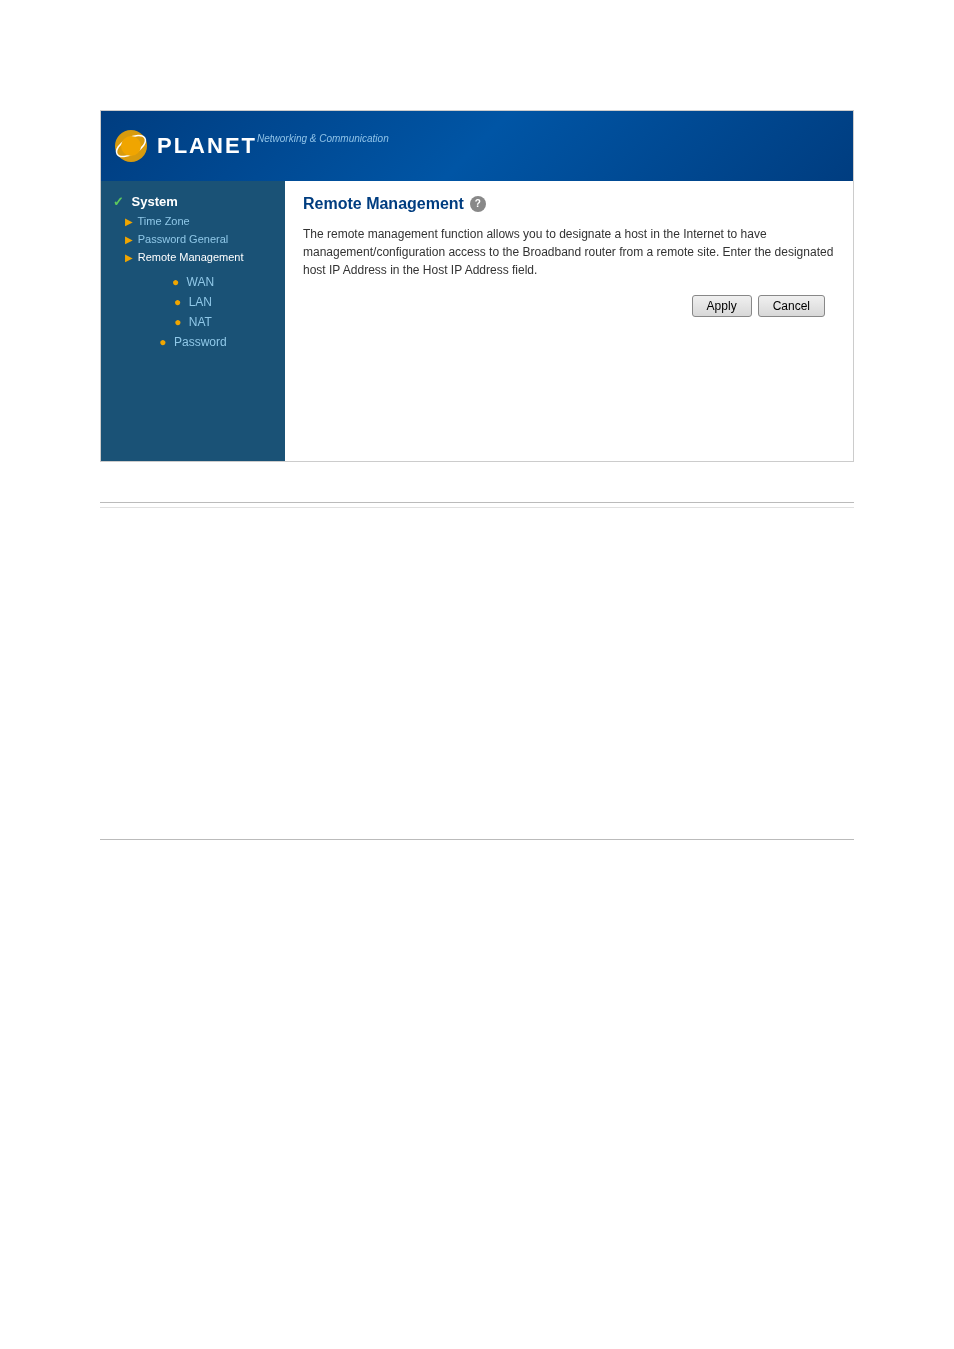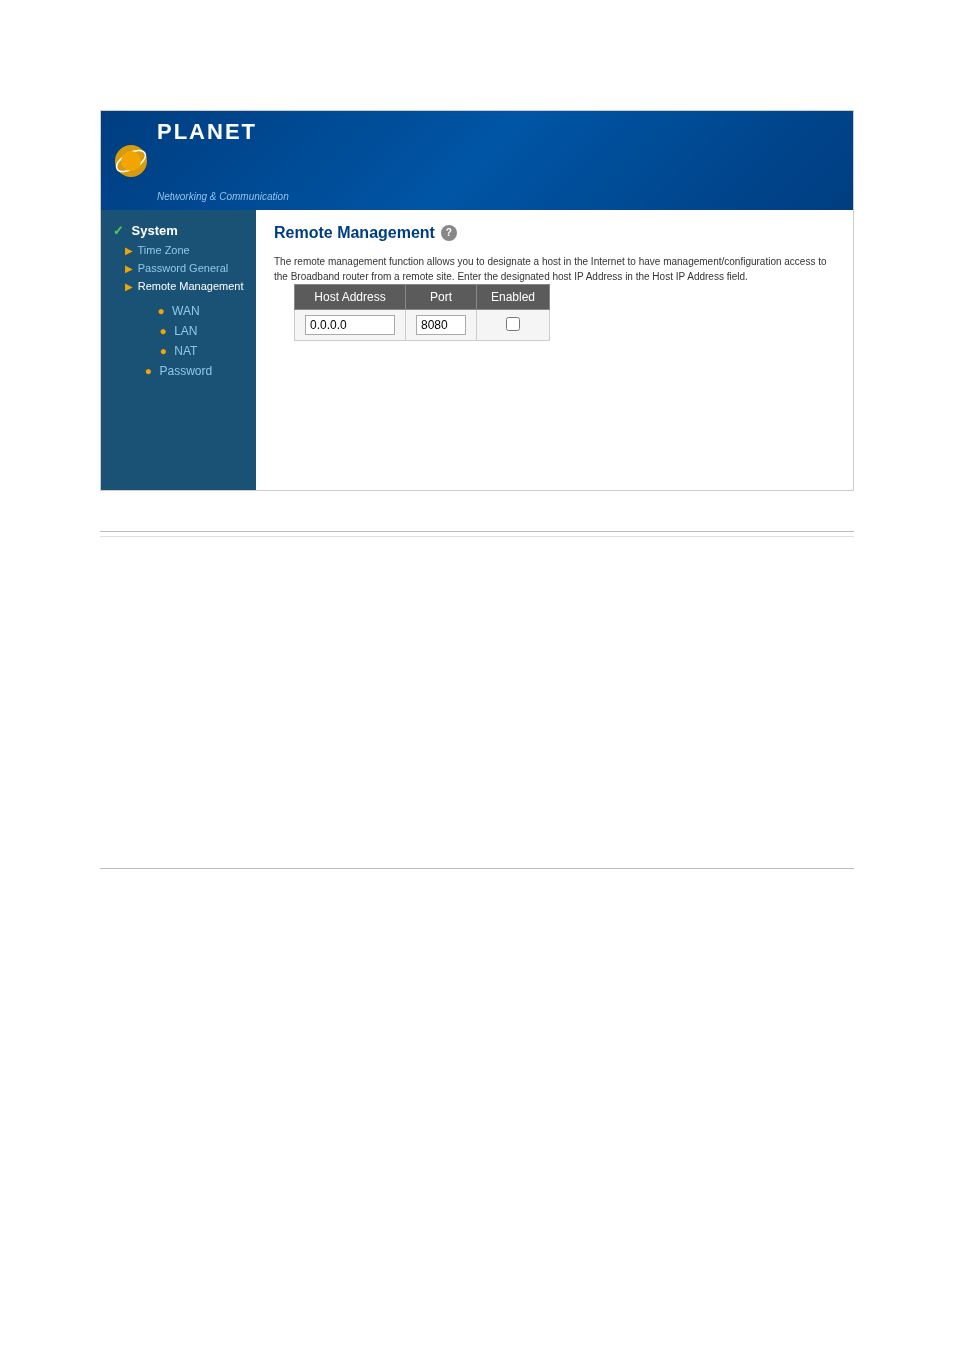--- a/index.html
+++ b/index.html
@@ -37,22 +37,21 @@
       gap: 8px;
     }
 
     .logo-icon {
       width: 36px;
       height: 36px;
     }
 
     .logo-text {
       display: flex;
-      flex-direction: column;
-      gap: 46px;
+      flex-direction: row;
     }
 
     .logo-brand {
       color: #fff;
       font-size: 22px;
       font-weight: bold;
       letter-spacing: 2px;
     }
 
     .logo-tagline {
@@ -88,21 +87,21 @@
     }
 
     
     .main-area {
       display: flex;
     }
 
     
     .sidebar {
       background: #1a5276;
-      width: 155px;
+      width: 184px;
       min-height: 280px;
       padding: 10px 0;
       flex-shrink: 0;
     }
 
     .sidebar-item {
       padding: 3px 12px;
       color: #fff;
       font-size: 12px;
       cursor: pointer;
@@ -172,23 +171,24 @@
       background: #888;
       color: #fff;
       border-radius: 50%;
       font-size: 10px;
       text-align: center;
       line-height: 16px;
       cursor: pointer;
     }
 
     .description {
-      font-size: 10px;
+      font-size: 12px;
       color: #333;
       line-height: 1.5;
+      margin-bottom: 16px;
     }
 
     
     .settings-table {
       border-collapse: collapse;
       margin: 0 auto 16px 20px;
     }
 
     .settings-table th {
       background: #5b5b5b;
@@ -333,43 +333,25 @@
         </div>
       </div>
 
       <div class="content">
         <div class="page-title">
           <span>Remote Management</span>
           <span class="help-icon">?</span>
         </div>
         <p class="description">The remote management function allows you to designate a host in the Internet to have management/configuration access to the Broadband router from a remote site. Enter the designated host IP Address in the Host IP Address field.</p>
 
-        <table class="settings-table">
-          <thead>
-            <tr>
-              <th>Host Address</th>
-              <th>Port</th>
-              <th>Enabled</th>
-            </tr>
-          </thead>
-          <tbody>
-            <tr>
-              <td>
-                <input type="text" value="0.0.0.0" style="">
-              </td>
-              <td>
-                <input type="text" class="port-field" value="8080" style="">
-              </td>
-              <td>
-                <input type="checkbox" style="">
-              </td>
-            </tr>
-          </tbody>
-        </table>
-
+
+        <div class="button-row">
+          <button class="btn">Apply</button>
+          <button class="btn">Cancel</button>
+        </div>
       </div>
     </div>
   </div>
 
 </div>
 
 <hr class="divider">
 <hr class="divider2">
 
 <div class="below-content">

